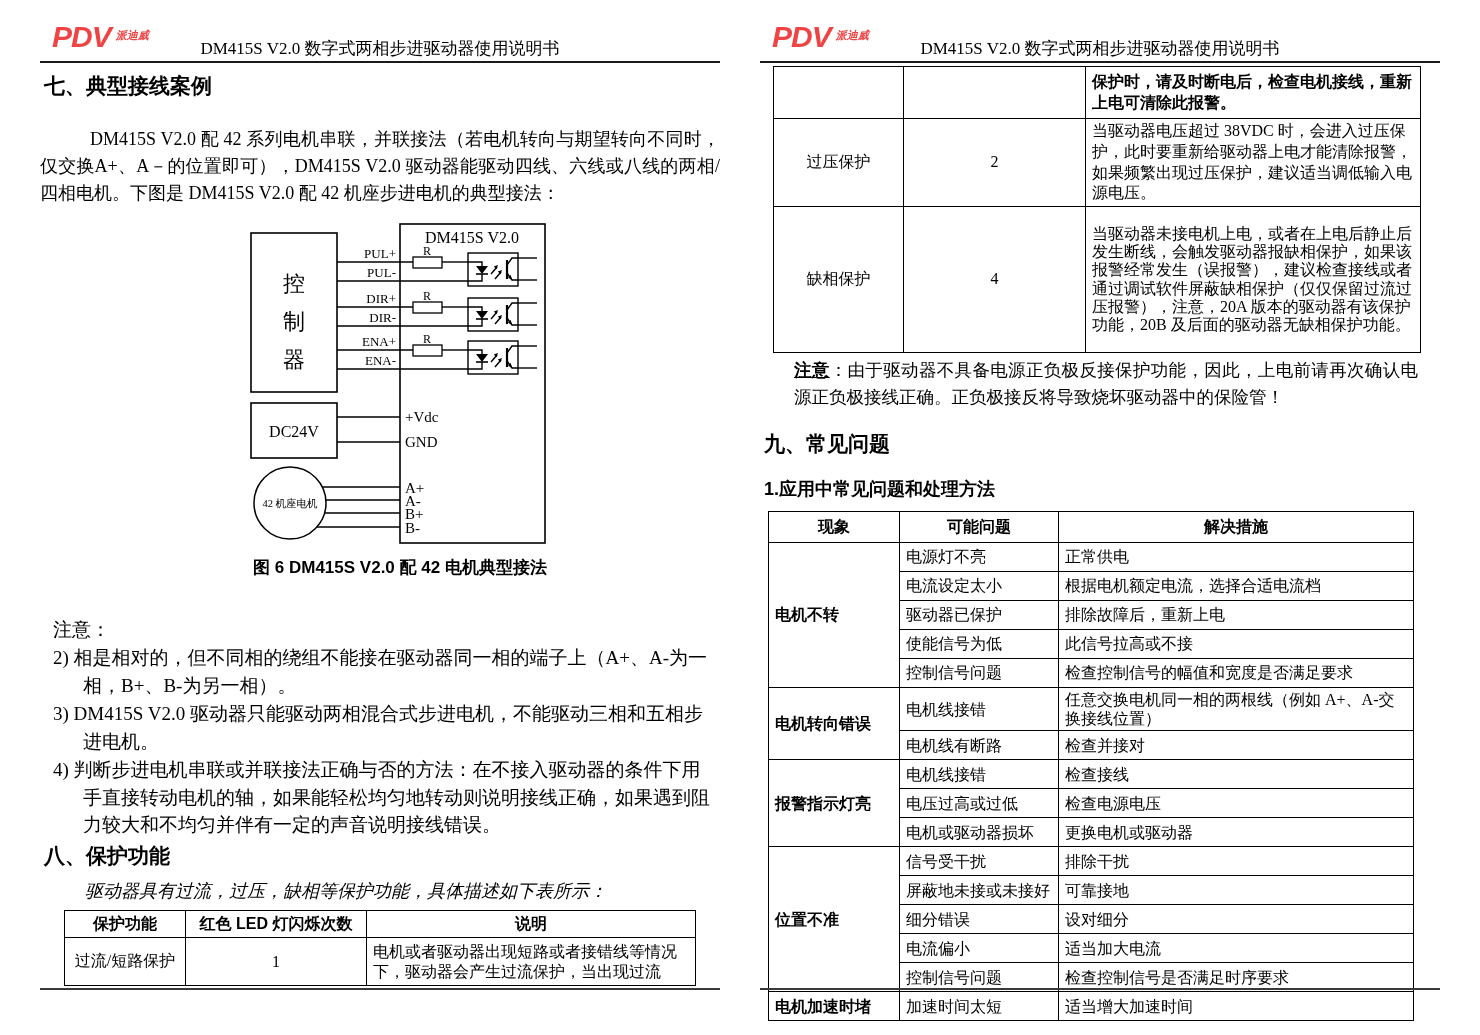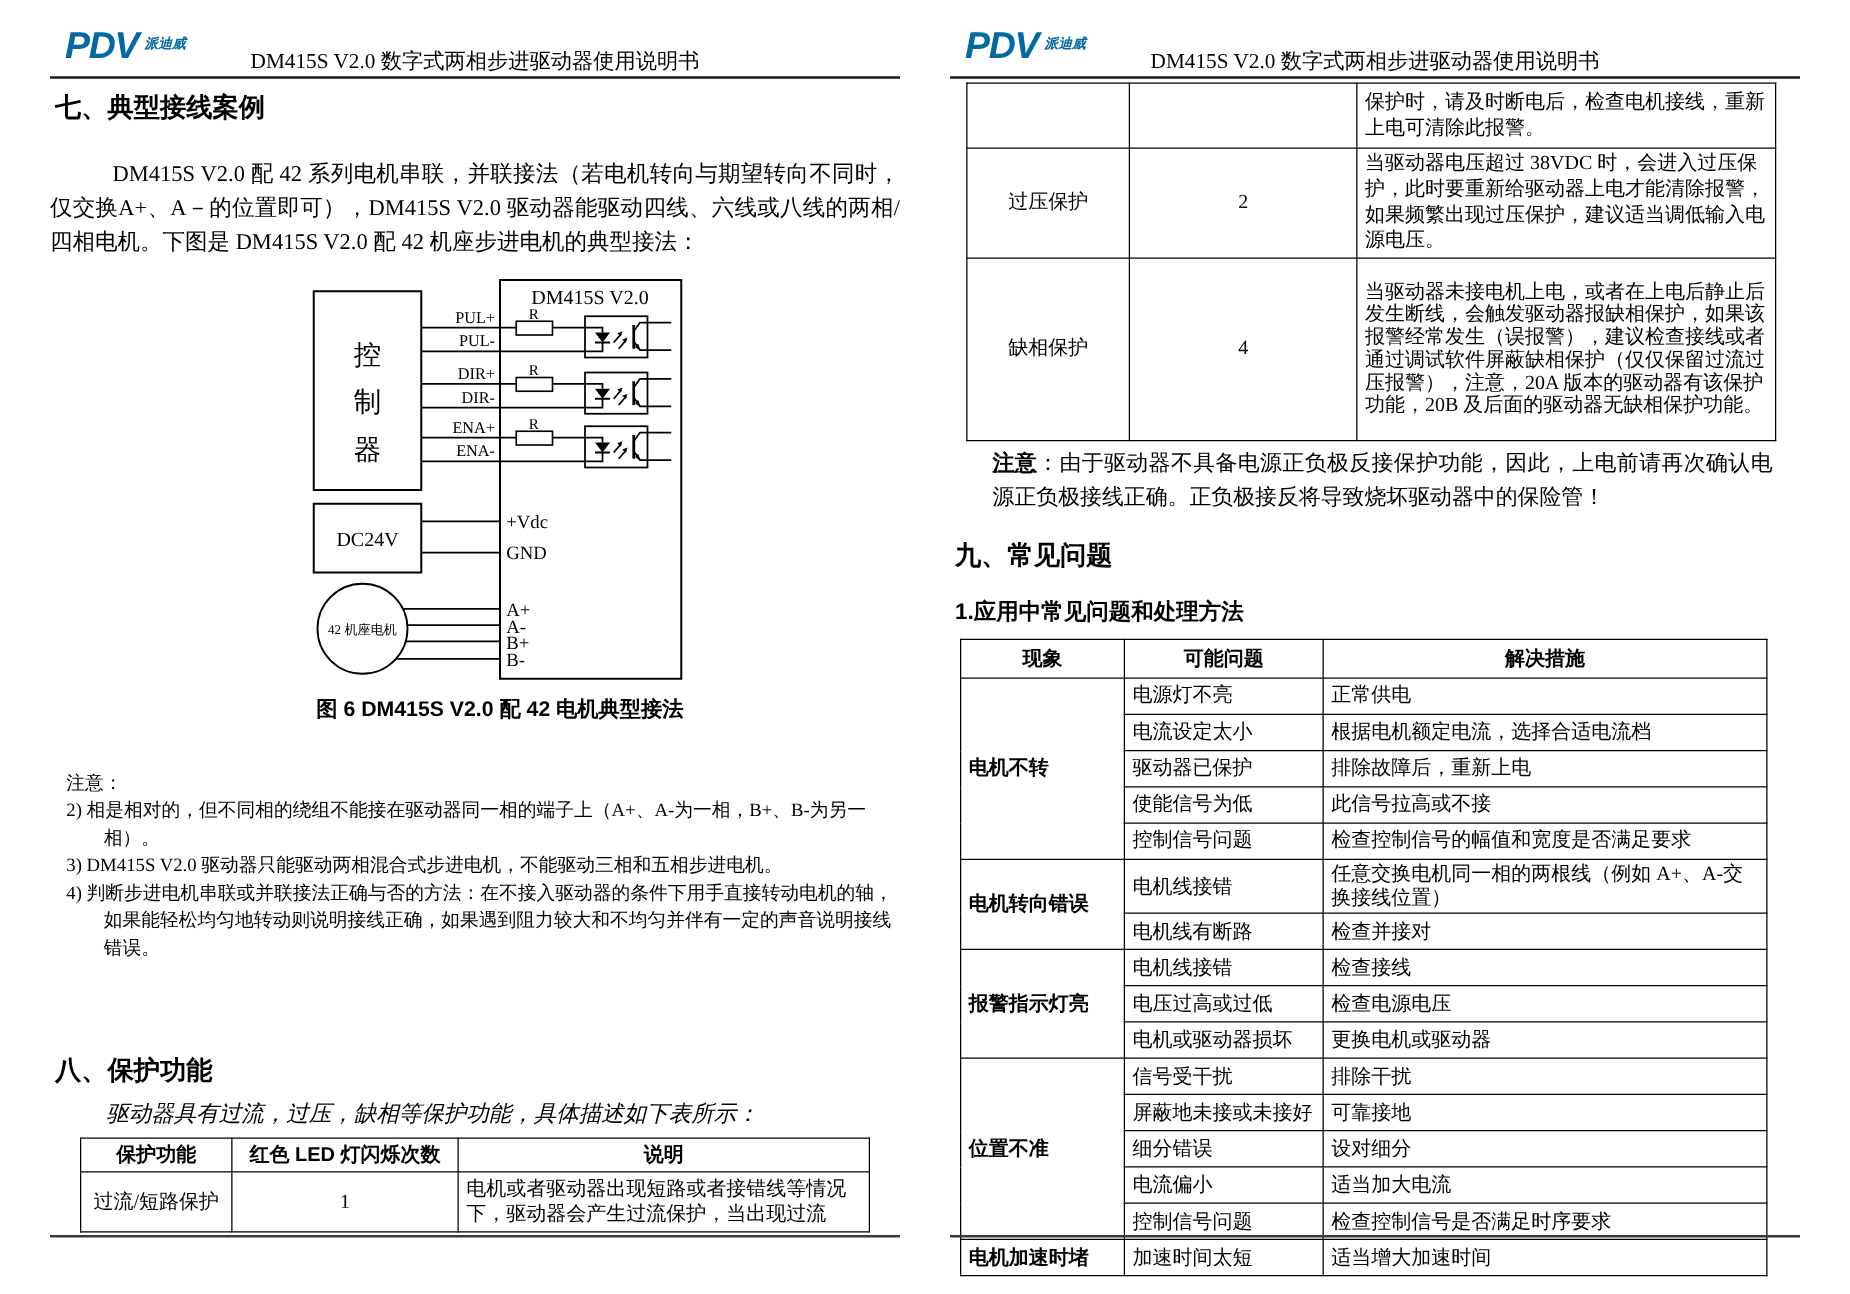--- a/index.html
+++ b/index.html
@@ -2,57 +2,57 @@
 <html><head>
 <meta charset="utf-8">
 <style>
   html,body{margin:0;padding:0;background:#ffffff;}
   body{width:1480px;height:1035px;position:relative;overflow:hidden;
        font-family:"Liberation Serif","DejaVu Serif",serif;color:#000;}
   .page{position:absolute;top:0;width:680px;height:1035px;}
   #page-left{left:40px;}
   #page-right{left:760px;}
 
-  .logo{position:absolute;top:22px;left:12px;color:#0369a1;
+  .logo{position:absolute;top:22px;left:12px;color:#ef4444;
         font-family:"Liberation Sans","DejaVu Sans",sans-serif;
         font-style:italic;font-weight:bold;font-size:30px;letter-spacing:-1px;line-height:1;}
   .logo-sub{font-size:11px;margin-left:5px;letter-spacing:0;vertical-align:8px;}
   .doc-title{position:absolute;top:37px;left:0;width:100%;text-align:center;font-size:17px;}
   .rule{position:absolute;top:61px;left:0;width:100%;border-top:2.5px solid #1a1a1a;}
   .footer-rule{position:absolute;top:988px;left:0;width:100%;border-top:2.5px solid #3a3a3a;}
   .pagenum{position:absolute;top:1036px;font-size:11px;margin-left:38px;}
   .pagenum.pl{left:32px;} .pagenum.pr{right:70px;}
   .h2{position:absolute;font-family:"Liberation Sans","DejaVu Sans",sans-serif;
       font-weight:bold;font-size:21px;left:4px;}
   .h3{position:absolute;font-family:"Liberation Sans","DejaVu Sans",sans-serif;
       font-weight:bold;font-size:18px;left:4px;}
 
   .para{position:absolute;left:0;width:680px;font-size:18px;line-height:1.5;text-align:justify;}
   .indent{text-indent:50px;}
 
   .caption{position:absolute;top:556px;left:160px;width:400px;text-align:center;
            font-family:"Liberation Sans","DejaVu Sans",sans-serif;font-weight:bold;font-size:17px;}
 
-  .notes{position:absolute;top:616px;left:13px;width:664px;font-size:15px;line-height:1.47;}
+  .notes{position:absolute;top:616px;left:13px;width:664px;font-size:19px;line-height:1.47;}
   .note-item{padding-left:30px;text-indent:-30px;}
 
   table{border-collapse:collapse;table-layout:fixed;position:absolute;background:#fff;}
   th,td{border:1.5px solid #000;font-size:16px;padding:2px 6px;vertical-align:middle;}
   th{font-family:"Liberation Sans","DejaVu Sans",sans-serif;font-weight:bold;text-align:center;}
   td.c{text-align:center;}
   td.phen{font-family:"Liberation Sans","DejaVu Sans",sans-serif;font-weight:bold;text-align:center;}
   td.desc{text-align:left;line-height:1.25;}
 
   #prot-table-left{top:910px;left:24px;width:631px;}
   #prot-table-left tr.hdr{height:27px;}
   #prot-table-left tr.r1{height:48px;}
 
   #prot-table-cont{top:66px;left:13px;width:647px;}
   #prot-table-cont td{line-height:1.3;}
-  #prot-table-cont tr.r0{height:52px;}
+  #prot-table-cont tr.r0{height:52px;font-weight:bold;}
   #prot-table-cont tr.r1{height:80px;}
   #prot-table-cont tr.r2{height:146px;}
   #prot-table-cont tr.r2 td.desc{line-height:1.15;}
 
   #note-right{position:absolute;top:357px;left:34px;width:624px;font-size:17.5px;line-height:1.55;text-align:justify;}
   .u-bold{font-weight:bold;text-decoration:underline;}
 
   #faq-table{top:511px;left:8px;width:645px;}
   #faq-table th{height:26px;}
   #faq-table td{height:24px;text-align:left;line-height:1.2;}

